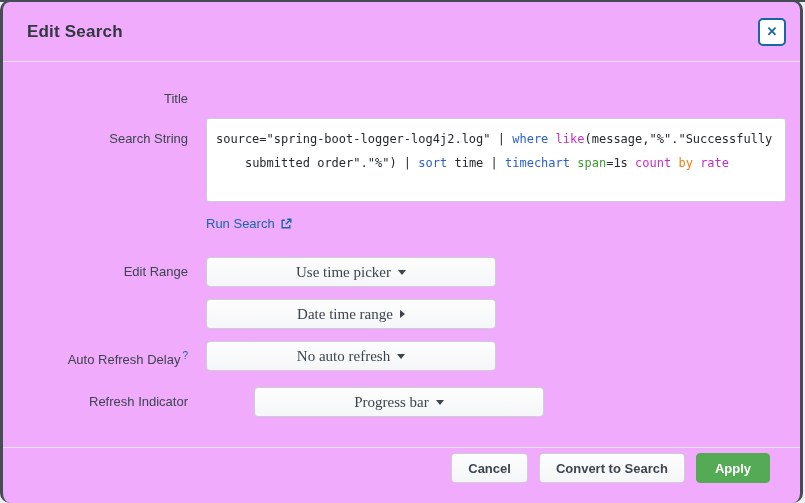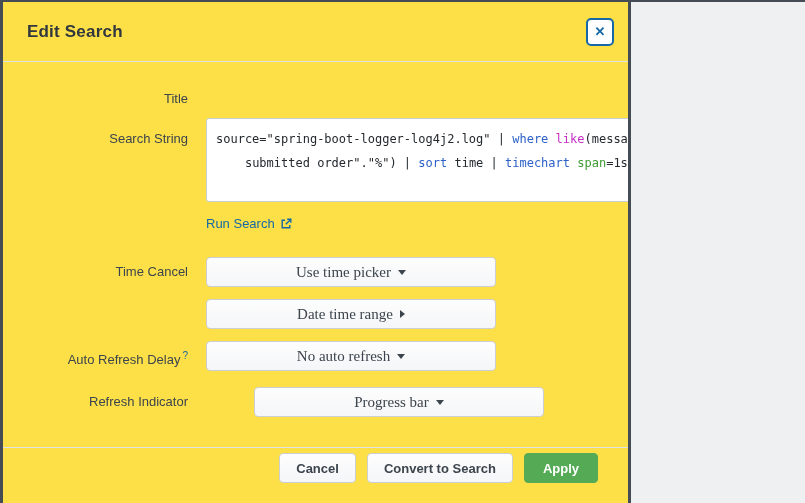--- a/index.html
+++ b/index.html
@@ -5,26 +5,26 @@
   html,body{margin:0;padding:0;}
   body{
     width:805px;height:503px;overflow:hidden;
     font-family:"Liberation Sans",sans-serif;
     background:#eef0f1;
   }
   .frame{position:relative;width:805px;height:503px;background:#eef0f1;}
   .frame::before{content:"";position:absolute;top:0;left:0;width:805px;height:2px;
     background:var(--border-dark,#454c54);z-index:5;}
   .modal{
-    position:absolute;left:0;top:0;width:631px;height:503px;box-sizing:border-box;
-    background:#fde047;
+    position:absolute;left:0;top:0;width:803px;height:503px;box-sizing:border-box;
+    background:#f0abfc;
     border-left:3px solid var(--border-dark,#454c54);
     border-right:3px solid var(--border-dark,#454c54);
     border-top:2px solid var(--border-dark,#454c54);
-    display:flex;flex-direction:column;
+    display:flex;flex-direction:column;border-radius:10px;
   }
   .dialog-header{
     height:60px;flex:0 0 60px;display:flex;align-items:center;
     padding:0 14px 0 24px;border-bottom:1px solid #dfe3e6;box-sizing:border-box;
   }
   .dialog-header h1{
     margin:0;font-size:17px;font-weight:bold;color:#31373e;letter-spacing:.2px;
   }
   .close-btn{
     margin-left:auto;width:28px;height:28px;box-sizing:border-box;
@@ -141,21 +141,21 @@
                 <path d="M5 2.2 H2.2 V9.8 H9.8 V7"></path>
                 <path d="M7.2 1.2 H10.8 V4.8"></path>
                 <path d="M10.6 1.4 L5.8 6.2"></path>
               </svg>
             </a>
           </div>
         </div>
       </div>
 
       <div class="row row-btn">
-        <label class="lbl lbl-mid">Time Cancel</label>
+        <label class="lbl lbl-mid">Edit Range</label>
         <div class="ctl">
           <button class="drop-btn">
             <span>Use time picker</span>
             <i class="caret-down"></i>
           </button>
         </div>
       </div>
 
       <div class="row row-btn">
         <label class="lbl lbl-mid"></label>

